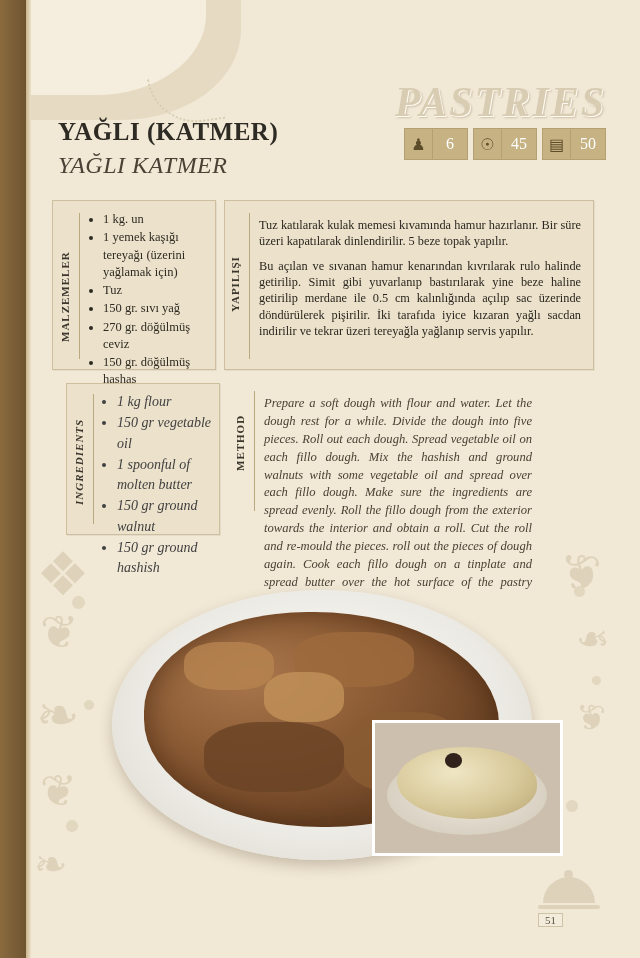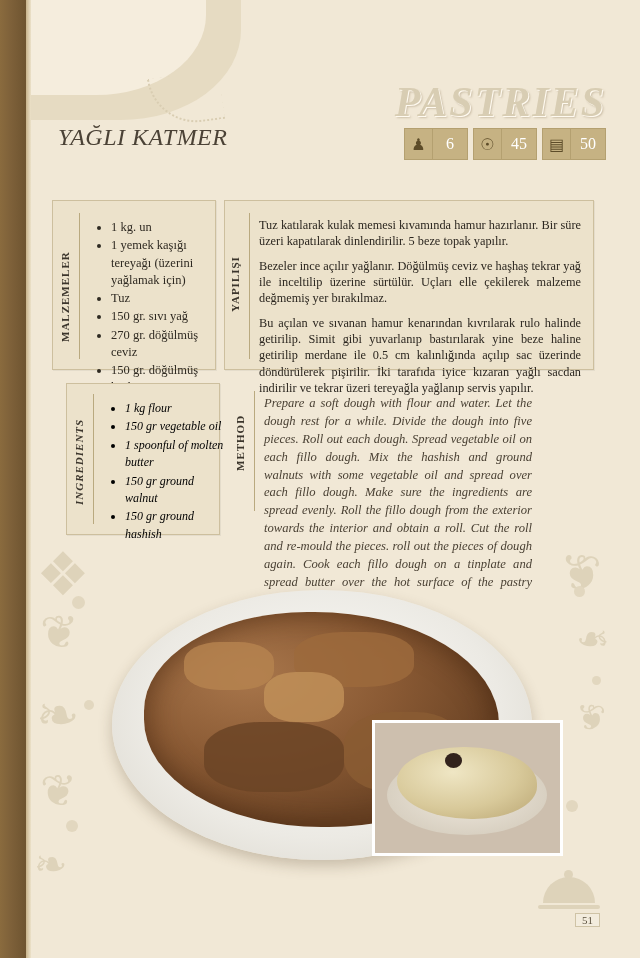--- a/index.html
+++ b/index.html
@@ -98,21 +98,20 @@
     font-weight: bold;
     color: #2e2a24;
     letter-spacing: .5px;
   }
   .title-en {
     font-size: 24px;
     font-style: italic;
     color: #4b4236;
     margin-top: 6px;
     letter-spacing: .5px;
-    text-align: right;
   }
   
   .badges {
     position: absolute;
     right: 34px; top: 128px;
     display: flex;
     align-items: center;
   }
   .badge {
     display: flex;
@@ -157,34 +156,34 @@
     font-weight: bold;
     color: #3b352c;
     text-align: center;
   }
   .vlabel-rule {
     position: absolute;
     width: 1px;
     background: #b9a97f;
   }
   ul.ing {
-    margin: 8px;
+    margin: 0;
     padding: 0 0 0 14px;
     list-style: disc;
   }
   ul.ing li {
     font-size: 12.5px;
     line-height: 1.38;
     color: #2f2a22;
     margin-bottom: 1px;
   }
   ul.ing.en li {
     font-style: italic;
-    color: #000000;
-    font-size: 12px;
+    color: #404040;
+    font-size: 14px;
     line-height: 1.45;
   }
   .para {
     font-size: 12.3px;
     line-height: 1.33;
     color: #2b261f;
     text-align: justify;
     margin: 8px 0 7px 0;
   }
   .para.en {
@@ -249,21 +248,21 @@
     left: 70px; top: 30px;
     width: 17px; height: 15px;
     border-radius: 50%;
     background: #32221c;
   }
   
   .footer {
     position: absolute;
     right: 40px; bottom: 30px;
     width: 62px;
-    text-align: right;
+    text-align: left;
   }
   .cloche {
     width: 52px; height: 26px;
     margin: 0 auto;
     border-radius: 26px 26px 0 0;
     background: #ded3ba;
     position: relative;
   }
   .cloche:before {
     content: "";
@@ -314,20 +313,21 @@
   <div class="dot" style="left:72px; top:596px; width:13px; height:13px;"></div>
   <div class="dot" style="left:84px; top:700px; width:10px; height:10px;"></div>
   <div class="dot" style="left:66px; top:820px; width:12px; height:12px;"></div>
   <div class="dot" style="left:574px; top:586px; width:11px; height:11px;"></div>
   <div class="dot" style="left:592px; top:676px; width:9px; height:9px;"></div>
   <div class="dot" style="left:566px; top:800px; width:12px; height:12px;"></div>
 
   <div class="pastries">PASTRIES</div>
 
   <div class="title-block">
+    <div class="title-tr">YAĞLI (KATMER)</div>
     <div class="title-en">YAĞLI KATMER</div>
   </div>
 
   <div class="badges">
     <div class="badge">
       <div class="badge-ico">♟</div>
       <div class="badge-val">6</div>
     </div>
     <div class="badge">
       <div class="badge-ico">☉</div>
@@ -350,21 +350,20 @@
       <li>270 gr. döğülmüş ceviz</li>
       <li>150 gr. döğülmüş haşhaş</li>
     </ul>
   </div>
 
   <div class="box" style="left:224px; top:200px; width:368px; height:168px;">
     <div class="vlabel" style="left:4px; top:38px; height:90px;">YAPILIŞI</div>
     <div class="vlabel-rule" style="left:24px; top:12px; height:146px;"></div>
     <div style="position:absolute; left:34px; top:8px; width:322px;">
       <p class="para">Tuz katılarak kulak memesi kıvamında hamur hazırlanır. Bir süre üzeri kapatılarak dinlendirilir. 5 beze topak yapılır.</p>
-      <p class="para">Bezeler ince açılır yağlanır. Döğülmüş ceviz ve haşhaş tekrar yağ ile inceltilip üzerine sürtülür. Uçları elle çekilerek malzeme değmemiş yer bırakılmaz.</p>
       <p class="para">Bu açılan ve sıvanan hamur kenarından kıvrılarak rulo halinde getirilip. Simit gibi yuvarlanıp bastırılarak yine beze haline getirilip merdane ile 0.5 cm kalınlığında açılıp sac üzerinde döndürülerek pişirilir. İki tarafıda iyice kızaran yağlı sacdan indirilir ve tekrar üzeri tereyağla yağlanıp servis yapılır.</p>
     </div>
   </div>
 
   <div class="box" style="left:66px; top:383px; width:152px; height:150px;">
     <div class="vlabel" style="left:6px; top:18px; height:120px; font-style:italic;">INGREDIENTS</div>
     <div class="vlabel-rule" style="left:26px; top:10px; height:130px;"></div>
     <ul class="ing en" style="position:absolute; left:36px; top:8px; width:104px;">
       <li>1 kg flour</li>
       <li>150 gr vegetable oil</li>

